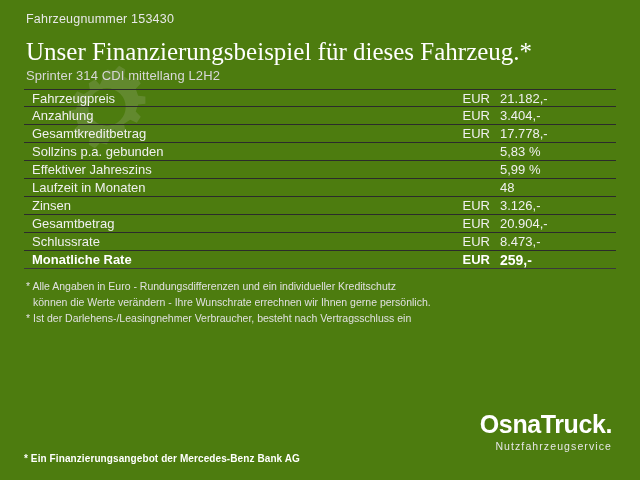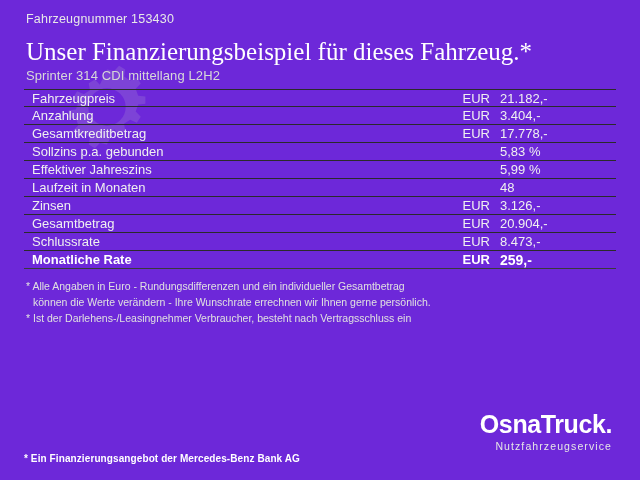--- a/index.html
+++ b/index.html
@@ -11,21 +11,21 @@
     width: 640px; height: 480px;
     overflow: hidden;
     font-family: "Liberation Sans", sans-serif;
     color: #ffffff;
     position: relative;
   }
   .page {
     position: absolute;
     top: 0; left: 0;
     width: 640px; height: 480px;
-    background: #6d28d9;
+    background: #4d7c0f;
     padding: 8px 24px 0 24px;
   }
   
   .watermark {
     position: absolute;
     left: 52px;
     top: 52px;
     width: 110px;
     height: 110px;
     opacity: 0.16;
@@ -201,21 +201,21 @@
       <span class="val">8.473,-</span>
     </div>
     <div class="row highlight">
       <span class="label">Monatliche Rate</span>
       <span class="cur">EUR</span>
       <span class="val">259,-</span>
     </div>
   </div>
 
   <div class="footnotes">
-    <p>* Alle Angaben in Euro - Rundungsdifferenzen und ein individueller Gesamtbetrag</p>
+    <p>* Alle Angaben in Euro - Rundungsdifferenzen und ein individueller Kreditschutz</p>
     <p class="indent">können die Werte verändern - Ihre Wunschrate errechnen wir Ihnen gerne persönlich.</p>
     <p>* Ist der Darlehens-/Leasingnehmer Verbraucher, besteht nach Vertragsschluss ein</p>
   </div>
 
   <div class="bottom">
     <div class="bank-note">* Ein Finanzierungsangebot der Mercedes-Benz Bank AG</div>
     <div class="brand">
       <div class="brand-name">OsnaTruck.</div>
       <div class="brand-sub">Nutzfahrzeugservice</div>
     </div>

